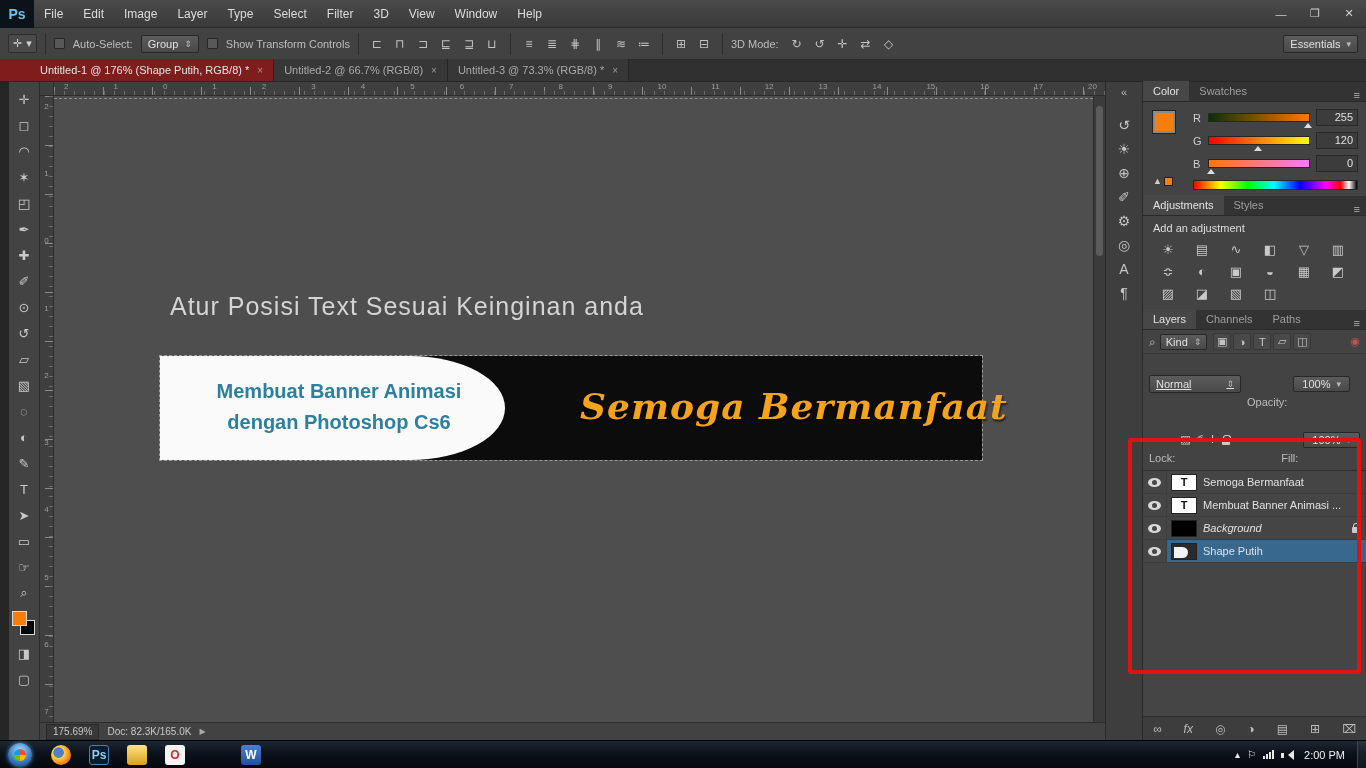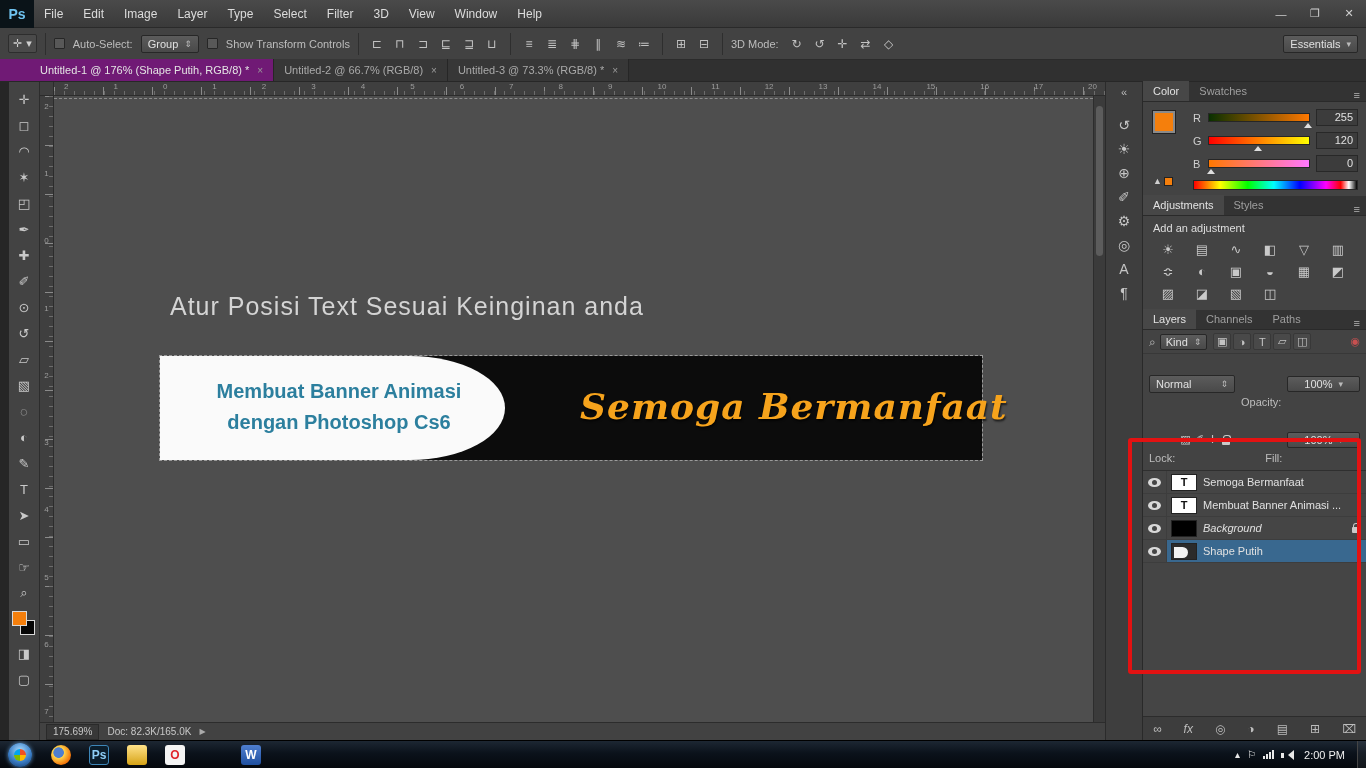--- a/index.html
+++ b/index.html
@@ -37,21 +37,21 @@
   .opt-icon { width:20px; height:20px; display:flex; align-items:center; justify-content:center;
     color:#c2c2c2; font-size:12px; border-radius:2px; }
   .opt-label { color:#bdbdbd; }
   .workspace-btn { margin-left:auto; }
 
   
   .tabbar { position:absolute; left:0; top:60px; right:0; height:22px; background:#303030;
     display:flex; align-items:flex-end; border-bottom:1px solid #272727; }
   .doc-tab { height:22px; display:flex; align-items:center; gap:8px; padding:0 10px;
     background:#373737; color:#a9a9a9; font-size:11px; border-right:1px solid #262626; }
-  .doc-tab.active { background:#701a75; color:#e4e4e4;padding-left:40px; }
+  .doc-tab.active { background:#7f1d1d; color:#e4e4e4;padding-left:40px; }
   .doc-tab-close { font-size:10px; color:#9a9a9a; }
 
   
   .workspace { position:absolute; left:0; top:82px; width:1366px; height:658px; }
 
   
   .leftrail { position:absolute; left:0; top:0; bottom:0; width:40px; display:flex; }
   .rail-edge { width:9px; background:#262626; }
   .toolbar { width:31px; background:#434343; border-right:1px solid #2c2c2c; display:flex;
     flex-direction:column; align-items:center; padding-top:4px; }
@@ -164,23 +164,23 @@
   .layers-panel { flex:1; display:flex; flex-direction:column; min-height:0; }
   .filter-row { display:flex; align-items:center; gap:4px; padding:3px 6px;
     border-bottom:1px solid #383838; }
   .search-glyph { color:#b5b5b5; font-size:12px; }
   .kind-dd { padding:1px 5px; }
   .filter-icons { display:flex; gap:2px; margin-left:2px; }
   .f-icon { width:18px; height:17px; display:flex; align-items:center; justify-content:center;
     color:#c3c3c3; font-size:11px; border:1px solid #383838; background:#494949; border-radius:2px; }
   .filter-toggle { margin-left:auto; color:#c75050; font-size:11px; }
   .blend-row { display:flex; align-items:center; gap:6px; padding:5px 6px; }
-  .blend-dd { width:92px; justify-content:space-between; }
+  .blend-dd { width:92px; justify-content:space-between;text-decoration:underline; }
   .mini-label { color:#bdbdbd;margin-top:37px; }
-  .mini-dd { padding:1px 16px;text-align:right; }
+  .mini-dd { padding:1px 8px;text-align:right; }
   .lock-row { display:flex; align-items:center; gap:5px; padding:2px 6px 6px 6px;
     border-bottom:1px solid #2f2f2f; }
   .lock-icons { display:flex; gap:4px; align-items:center; }
   .l-icon { color:#c3c3c3; font-size:11px; }
   .padlock { position:relative; width:8px; height:6px; background:#c9c9c9; border-radius:1px;
     display:inline-block; margin-top:4px; }
   .padlock::before { content:""; position:absolute; left:1px; top:-4px; width:6px; height:4px;
     border:1.5px solid #c9c9c9; border-bottom:none; border-radius:3px 3px 0 0; }
 
   .layer-list { flex:1; overflow:hidden; background:#454545; }

